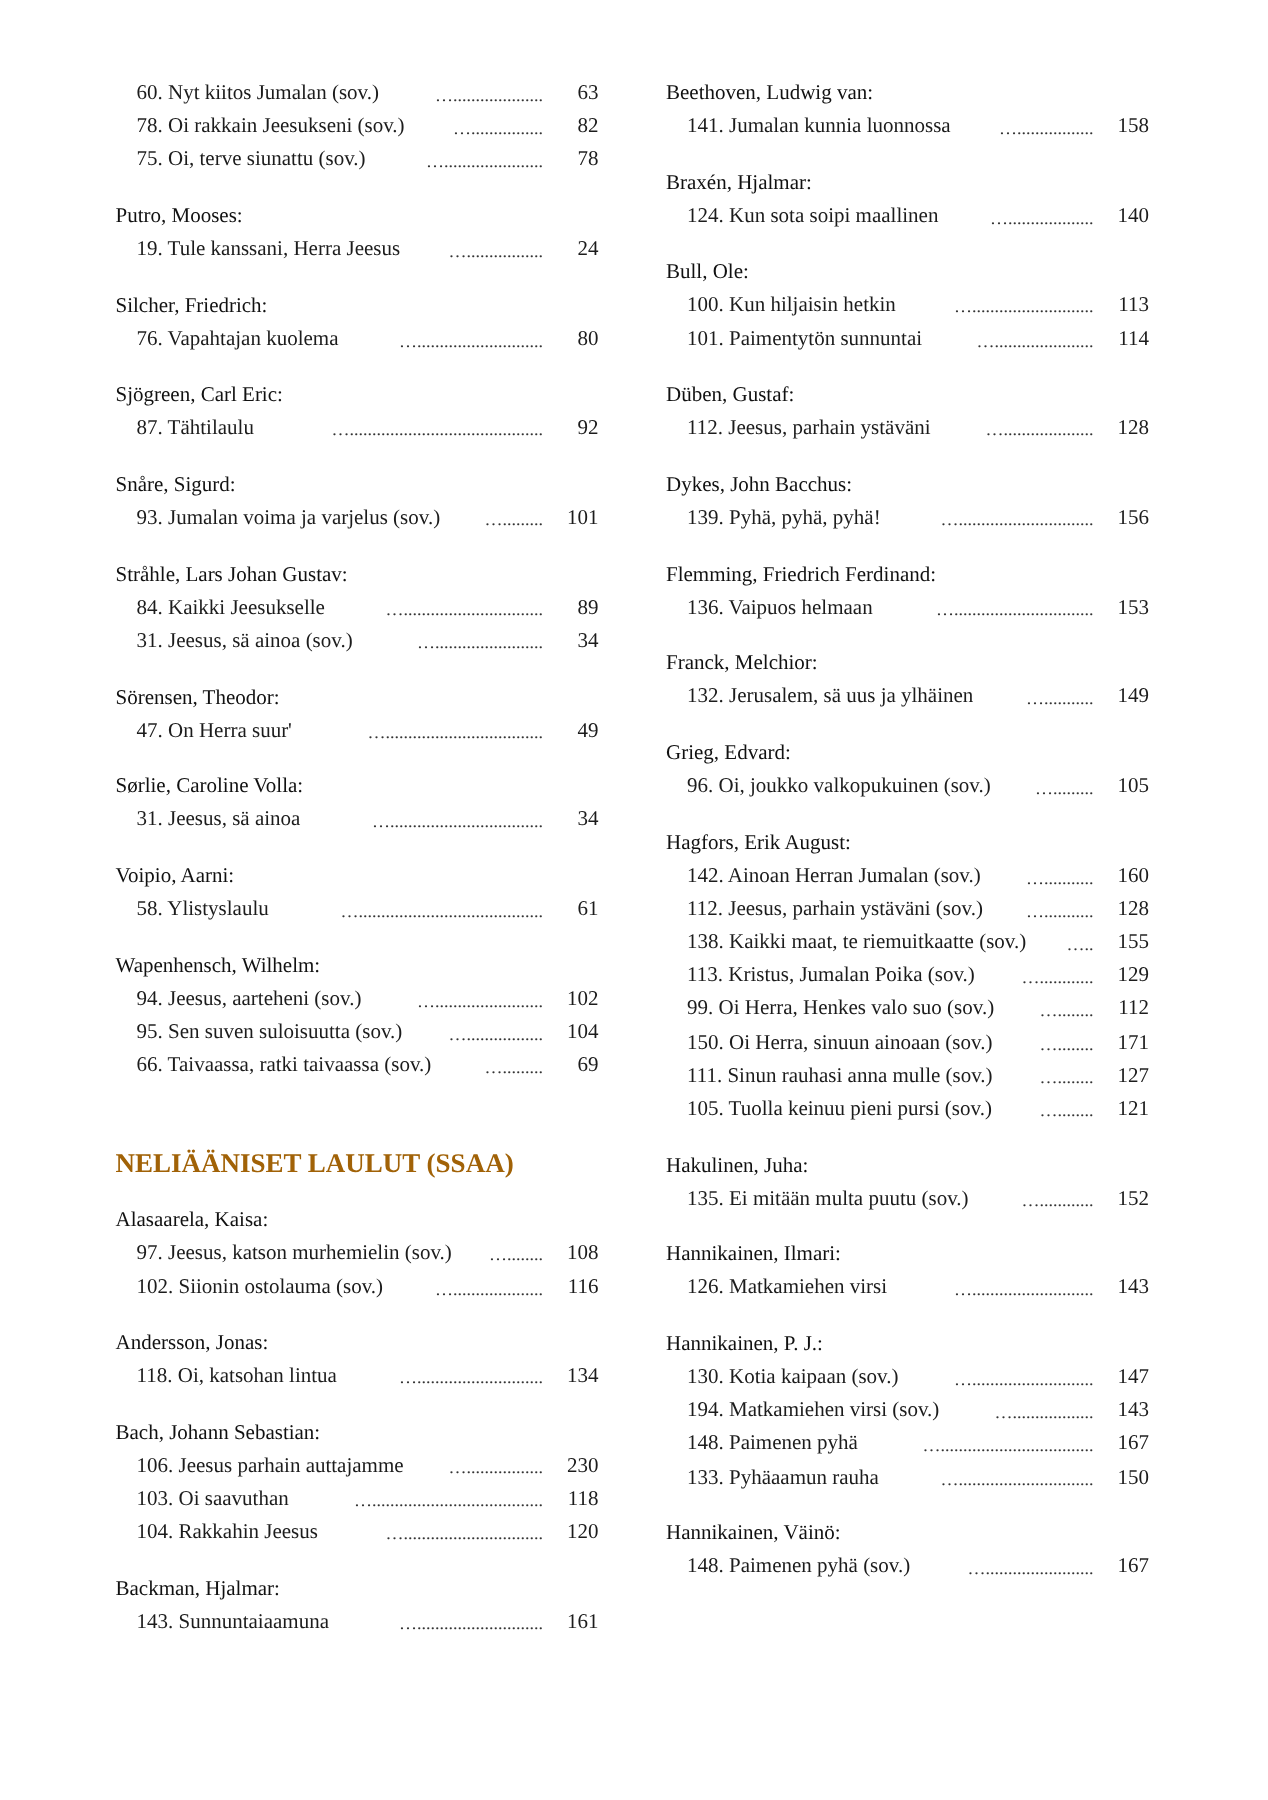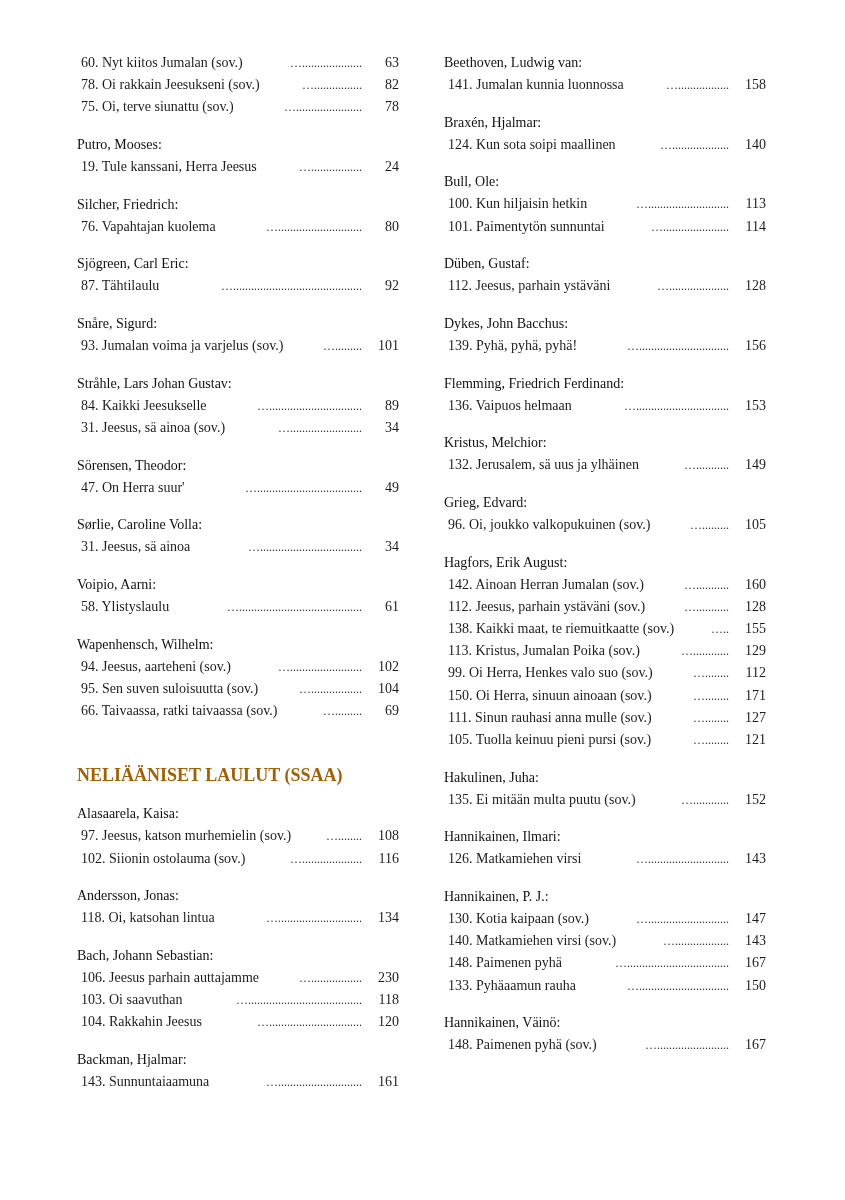--- a/index.html
+++ b/index.html
@@ -13,21 +13,21 @@
   .col-right { left: 444px; width: 322px; }
   .group { margin-bottom: 15.5px; }
   .composer {
     font-weight: normal; font-size: 14px; line-height: 22px; height: 22px;
     white-space: nowrap; color: #111;
   }
   .entry {
     position: relative; font-size: 14px; line-height: 22.2px; height: 22.2px;
     white-space: nowrap; color: #1c1c1c;
   }
-  .entry .title { position: absolute; left: 4px; }
+  .entry .title { position: absolute; left: 14px; }
   .entry .leader {
     position: absolute; right: 37px; text-align: right; color: #333;
     font-size: 12px; letter-spacing: 0; overflow: hidden;
   }
   .entry .page { position: absolute; right: 0; text-align: center; }
   .section-heading {
     font-weight: bold; font-size: 18px; line-height: 24px;
     margin-top: 41px; margin-bottom: 16px; white-space: nowrap; color: #a16207;
   }
 </style>
@@ -236,21 +236,21 @@
     </div>
     <div class="group">
       <div class="composer">Flemming, Friedrich Ferdinand:</div>
       <div class="entry">
         <span class="title">136. Vaipuos helmaan</span>
         <span class="leader">…...............................</span>
         <span class="page">153</span>
       </div>
     </div>
     <div class="group">
-      <div class="composer">Kristus, Melchior:</div>
+      <div class="composer">Franck, Melchior:</div>
       <div class="entry">
         <span class="title">132. Jerusalem, sä uus ja ylhäinen</span>
         <span class="leader">…...........</span>
         <span class="page">149</span>
       </div>
     </div>
     <div class="group">
       <div class="composer">Grieg, Edvard:</div>
       <div class="entry">
         <span class="title">96. Oi, joukko valkopukuinen (sov.)</span>
@@ -318,21 +318,21 @@
       </div>
     </div>
     <div class="group">
       <div class="composer">Hannikainen, P. J.:</div>
       <div class="entry">
         <span class="title">130. Kotia kaipaan (sov.)</span>
         <span class="leader">…...........................</span>
         <span class="page">147</span>
       </div>
       <div class="entry">
-        <span class="title">140. Matkamiehen virsi (sov.)</span>
+        <span class="title">194. Matkamiehen virsi (sov.)</span>
         <span class="leader">…..................</span>
         <span class="page">143</span>
       </div>
       <div class="entry">
         <span class="title">148. Paimenen pyhä</span>
         <span class="leader">…..................................</span>
         <span class="page">167</span>
       </div>
       <div class="entry">
         <span class="title">133. Pyhäaamun rauha</span>

